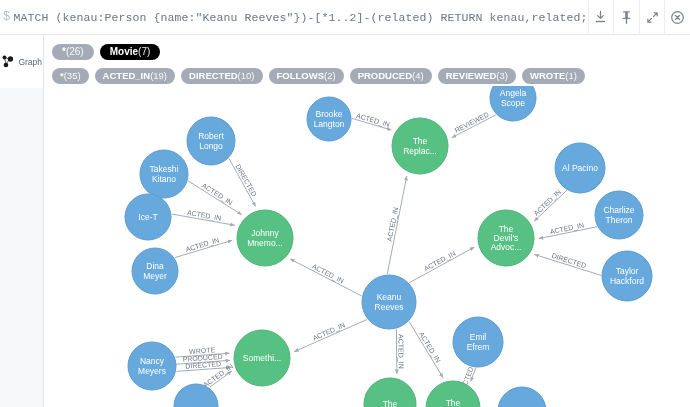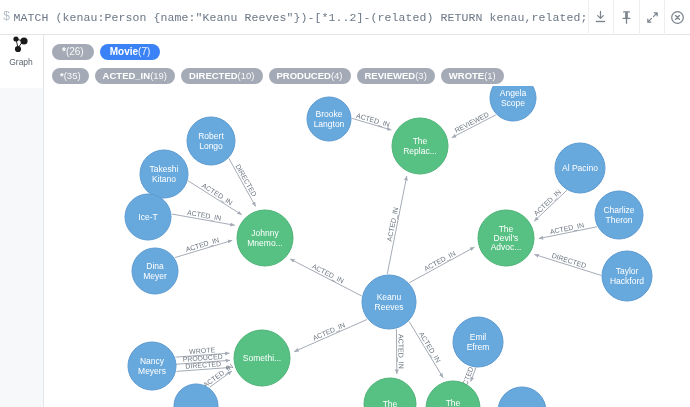--- a/index.html
+++ b/index.html
@@ -63,36 +63,36 @@
     padding: 3px 10px;
     font-size: 10px;
     line-height: 1;
     color: #ffffff;
     cursor: pointer;
     white-space: nowrap;
     font-weight: bold;
   }
   .pill .cnt { font-weight: normal; opacity: .92; }
   .pill.star { background: #a5abb6; }
-  .pill.movie { background: #3b82f6; justify-content: center; }
+  .pill.movie { background: #000000; justify-content: center; }
   .pill.person { background: #68a9dd; }
   .pill.rel { background: #a5abb6; font-size: 9.5px; padding: 3px 8px; }
 
   
   #sidebar {
     position: absolute; left: 0; top: 35px;
     width: 44px; height: 372px;
     background: #f7f8f9;
     border-right: 1px solid #e3e6e9;
     box-sizing: border-box;
   }
   .side-item {
     width: 43px; height: 53px;
-    display: flex; flex-direction: column;
-    align-items: center; justify-content: flex-start;
+    display: flex; flex-direction: row;
+    align-items: center; justify-content: flex-end;
     gap: 2px;
     cursor: pointer;
     box-sizing: border-box;
   }
   .side-item.active { background: #ffffff; border-right: 1px solid #ffffff; }
   .side-item .lbl { font-size: 8.5px; color: #8b949e; }
   .side-item.active .lbl { color: #5a646e; }
   #side-sep { height: 8px; }
 
   
@@ -190,20 +190,24 @@
         </div>
         <div class="pill rel">
           <span>ACTED_IN</span>
           <span class="cnt">(19)</span>
         </div>
         <div class="pill rel">
           <span>DIRECTED</span>
           <span class="cnt">(10)</span>
         </div>
         <div class="pill rel">
+          <span>FOLLOWS</span>
+          <span class="cnt">(2)</span>
+        </div>
+        <div class="pill rel">
           <span>PRODUCED</span>
           <span class="cnt">(4)</span>
         </div>
         <div class="pill rel">
           <span>REVIEWED</span>
           <span class="cnt">(3)</span>
         </div>
         <div class="pill rel">
           <span>WROTE</span>
           <span class="cnt">(1)</span>

